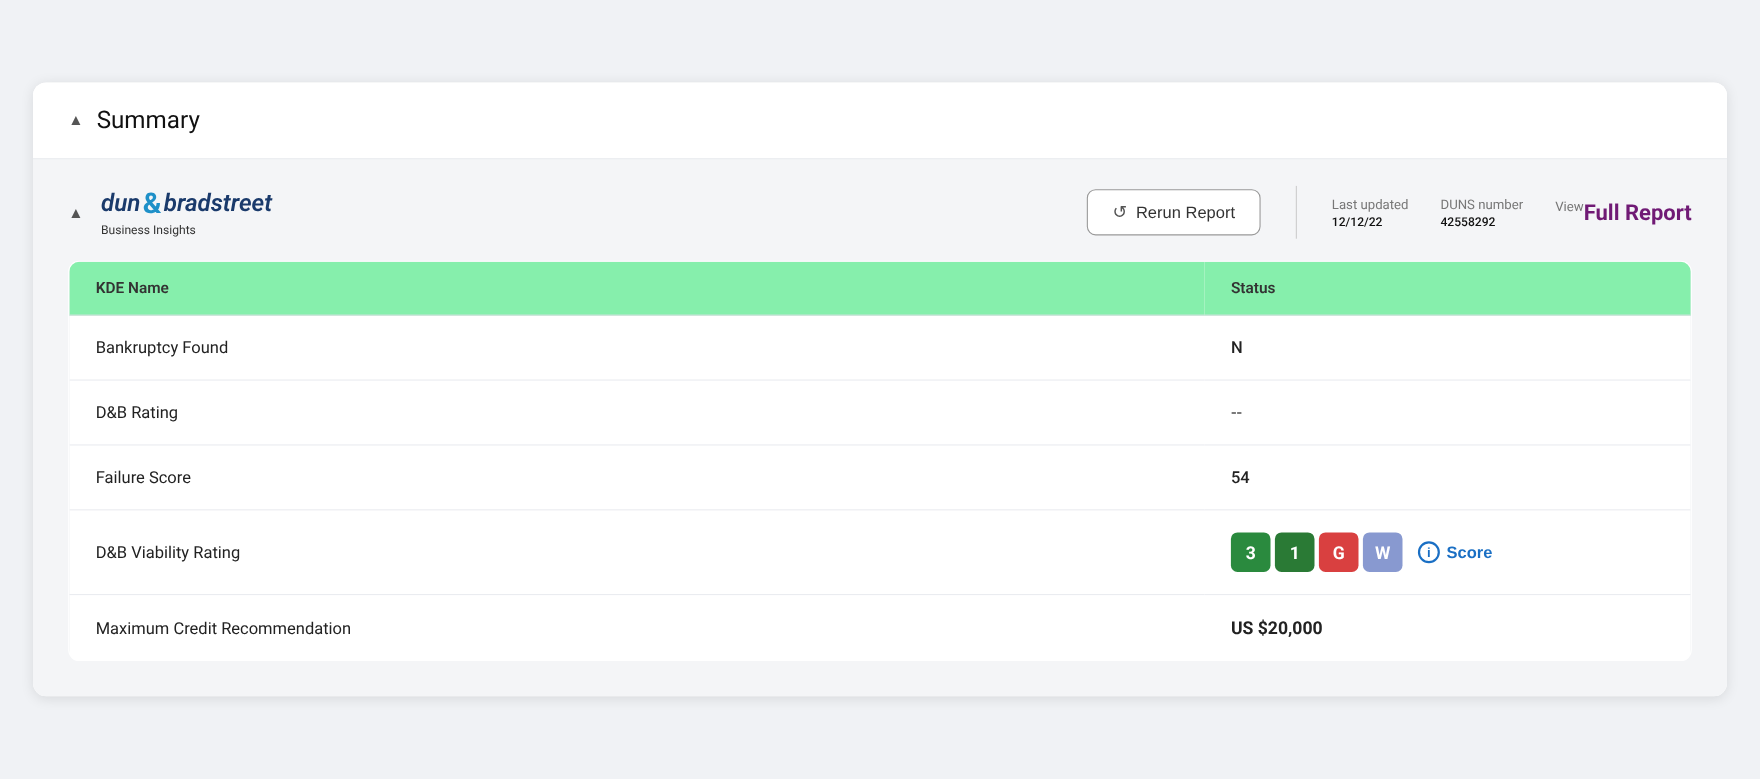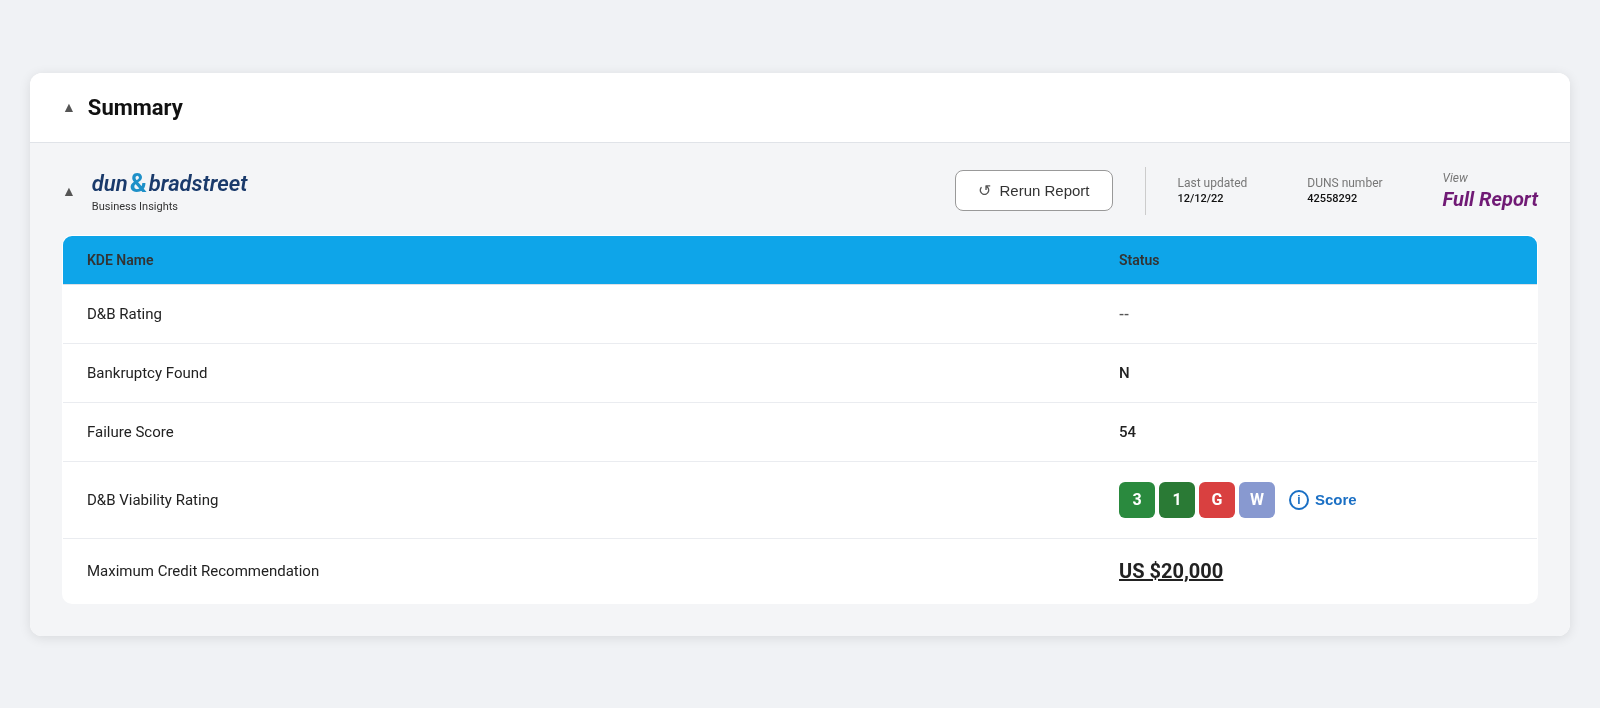--- a/index.html
+++ b/index.html
@@ -27,21 +27,21 @@
       border-bottom: 1px solid #e0e3e8;
       background: #ffffff;
     }
     .summary-header .chevron-icon {
       font-size: 14px;
       color: #555;
       cursor: pointer;
     }
     .summary-title {
       font-size: 22px;
-      font-weight: 700;
+      font-weight: 400;
       color: #111;
     }
     .inner-section {
       background: #f4f5f7;
       padding: 24px 32px 32px 32px;
     }
     .inner-header {
       display: flex;
       align-items: center;
       margin-bottom: 20px;
@@ -111,41 +111,40 @@
       color: #555;
     }
     .divider-vertical {
       width: 1px;
       height: 48px;
       background: #ccc;
     }
     .meta-block {
       display: flex;
       align-items: center;
-      gap: 60px;
+      gap: 29px;
     }
     .meta-item {
       display: flex;
       flex-direction: column;
       align-items: flex-start;
     }
     .meta-label {
       font-size: 12px;
       color: #777;
       margin-bottom: 2px;
     }
     .meta-value {
       font-size: 11px;
       color: #111;
       font-weight: 500;
     }
     .full-report-block {
       display: flex;
-      flex-direction: column;
-      font-style: italic;
+      flex-direction: row;
     }
     .full-report-label {
       font-size: 12px;
       color: #777;
       margin-bottom: 2px;
     }
     .full-report-link {
       font-size: 20px;
       color: #701a75;
       font-weight: 700;
@@ -156,21 +155,21 @@
     
     .data-table {
       width: 100%;
       border-collapse: collapse;
       background: #fff;
       border-radius: 10px;
       overflow: hidden;
       border: 1px solid #dde0e6;
     }
     .data-table th {
-      background: #0ea5e9;
+      background: #86efac;
       font-size: 14px;
       font-weight: 600;
       color: #333;
       padding: 16px 24px;
       text-align: left;
       border-bottom: 1px solid #dde0e6;
     }
     .data-table td {
       padding: 20px 24px;
       font-size: 15px;
@@ -222,22 +221,21 @@
       border: 2px solid #1a6fc4;
       display: inline-flex;
       align-items: center;
       justify-content: center;
       font-size: 12px;
       font-weight: 700;
       color: #1a6fc4;
     }
     .credit-value {
       font-weight: 700;
-      font-size: 20px;
-      text-decoration: underline;
+      font-size: 16px;
     }
     .dash-value {
       color: #555;
     }
   </style>
 </head>
 <body>
 
 <div class="outer-card">
 
@@ -287,26 +285,26 @@
 
     <table class="data-table">
       <thead>
         <tr>
           <th class="col-kde">KDE Name</th>
           <th class="col-status">Status</th>
         </tr>
       </thead>
       <tbody id="table-body">
       <tr>
+            <td>Bankruptcy Found</td>
+            <td class="status-cell">N</td>
+          </tr>
+          <tr>
             <td>D&amp;B Rating</td>
             <td class="status-cell"><span class="dash-value">--</span></td>
-          </tr>
-          <tr>
-            <td>Bankruptcy Found</td>
-            <td class="status-cell">N</td>
           </tr>
           <tr>
             <td>Failure Score</td>
             <td class="status-cell">54</td>
           </tr>
           <tr>
             <td>D&amp;B Viability Rating</td>
             <td class="status-cell">
               <div class="viability-badges">
                 <span class="badge" style="background: rgb(42, 138, 62);">3</span>

